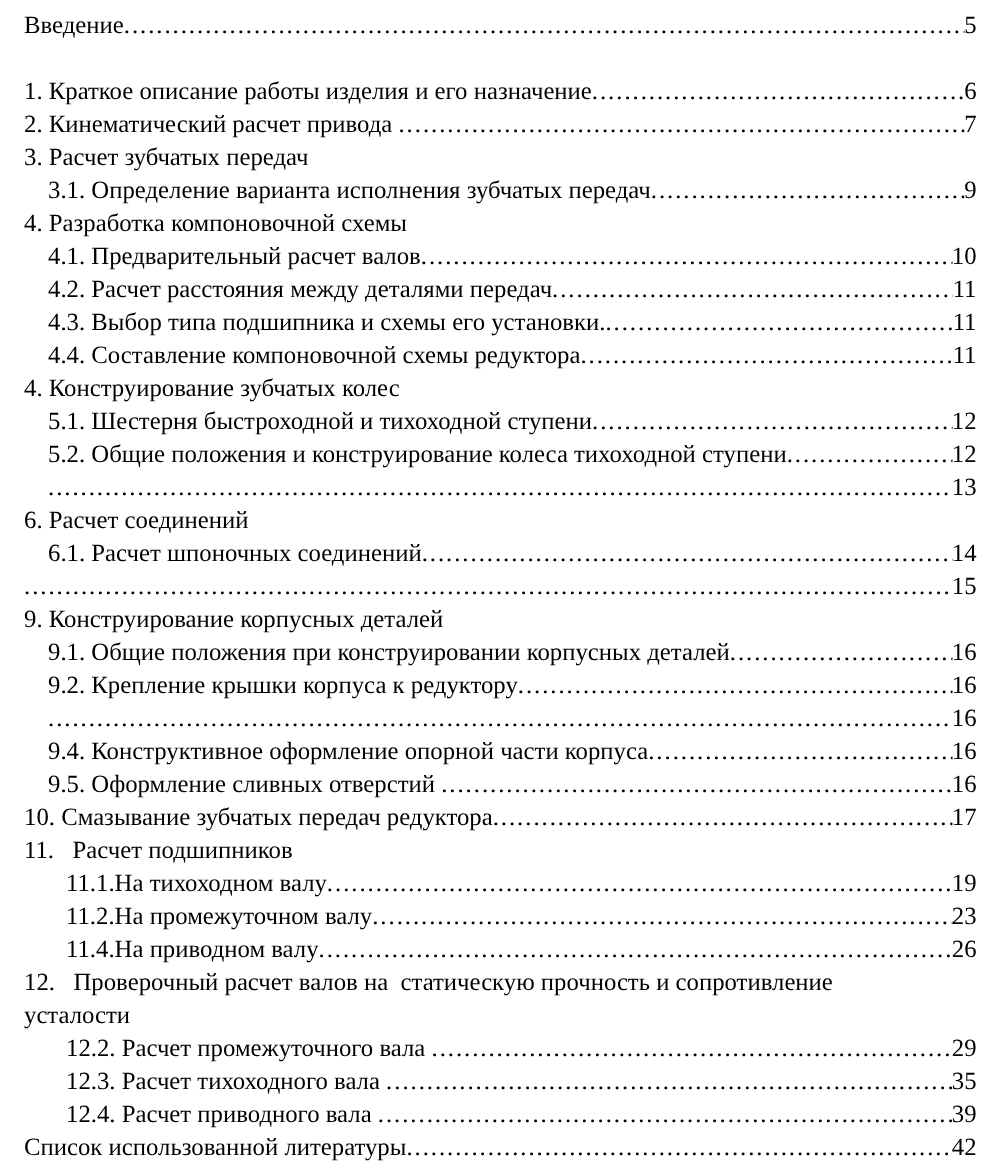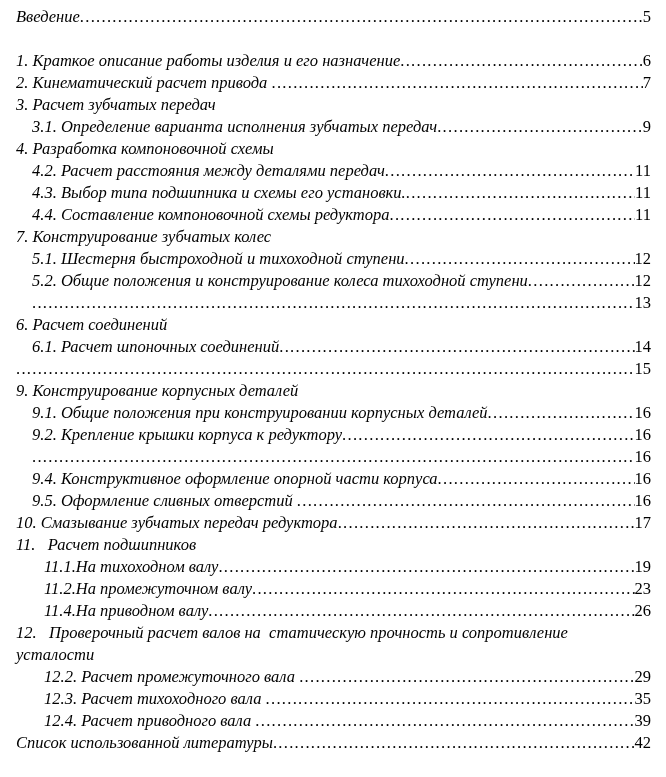--- a/index.html
+++ b/index.html
@@ -27,21 +27,20 @@
     display: flex;
     align-items: baseline;
     height: 22px;
   }
   .row.i1 { padding-left: 16px; }
   .row.i2 { padding-left: 28px; }
   .row.gap { margin-top: 22px; }
   .label {
     white-space: pre;
     flex: 0 0 auto;
-    font-style: italic;
   }
   .dots {
     flex: 1 1 auto;
     min-width: 0;
     overflow: hidden;
     white-space: pre;
   }
   .dots::before {
     content: "........................................................................................................................................................................";
     letter-spacing: 1.3px;
@@ -85,36 +84,41 @@
       </div>
       <div class="row i1">
         <span class="label">3.1. Определение варианта исполнения зубчатых передач</span>
         <span class="dots"></span>
         <span class="page">9</span>
       </div>
       <div class="row i0">
         <span class="label">4. Разработка компоновочной схемы</span>
       </div>
       <div class="row i1">
+        <span class="label">4.1. Предварительный расчет валов</span>
+        <span class="dots"></span>
+        <span class="page">10</span>
+      </div>
+      <div class="row i1">
         <span class="label">4.2. Расчет расстояния между деталями передач</span>
         <span class="dots"></span>
         <span class="page">11</span>
       </div>
       <div class="row i1">
         <span class="label">4.3. Выбор типа подшипника и схемы его установки.</span>
         <span class="dots"></span>
         <span class="page">11</span>
       </div>
       <div class="row i1">
         <span class="label">4.4. Составление компоновочной схемы редуктора</span>
         <span class="dots"></span>
         <span class="page">11</span>
       </div>
       <div class="row i0">
-        <span class="label">7. Конструирование зубчатых колес</span>
+        <span class="label">4. Конструирование зубчатых колес</span>
       </div>
       <div class="row i1">
         <span class="label">5.1. Шестерня быстроходной и тихоходной ступени</span>
         <span class="dots"></span>
         <span class="page">12</span>
       </div>
       <div class="row i1">
         <span class="label">5.2. Общие положения и конструирование колеса тихоходной ступени</span>
         <span class="dots"></span>
         <span class="page">12</span>

